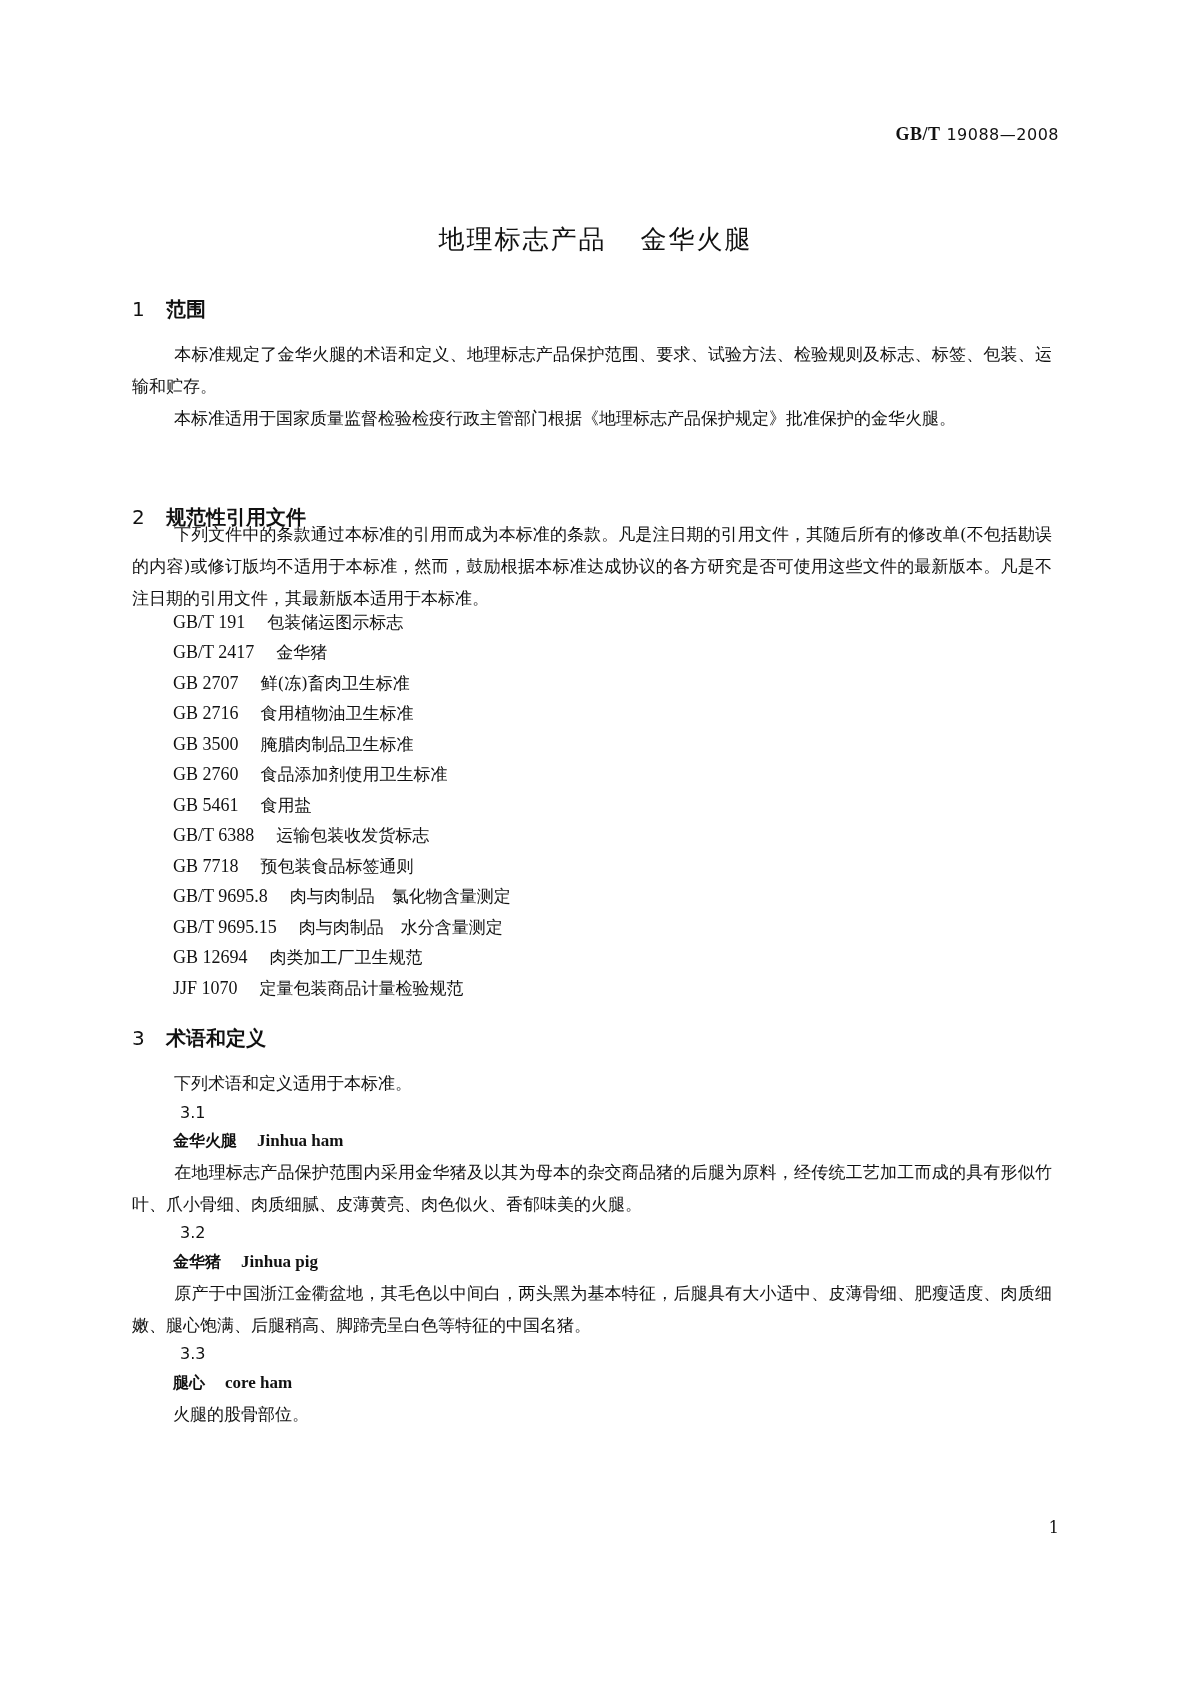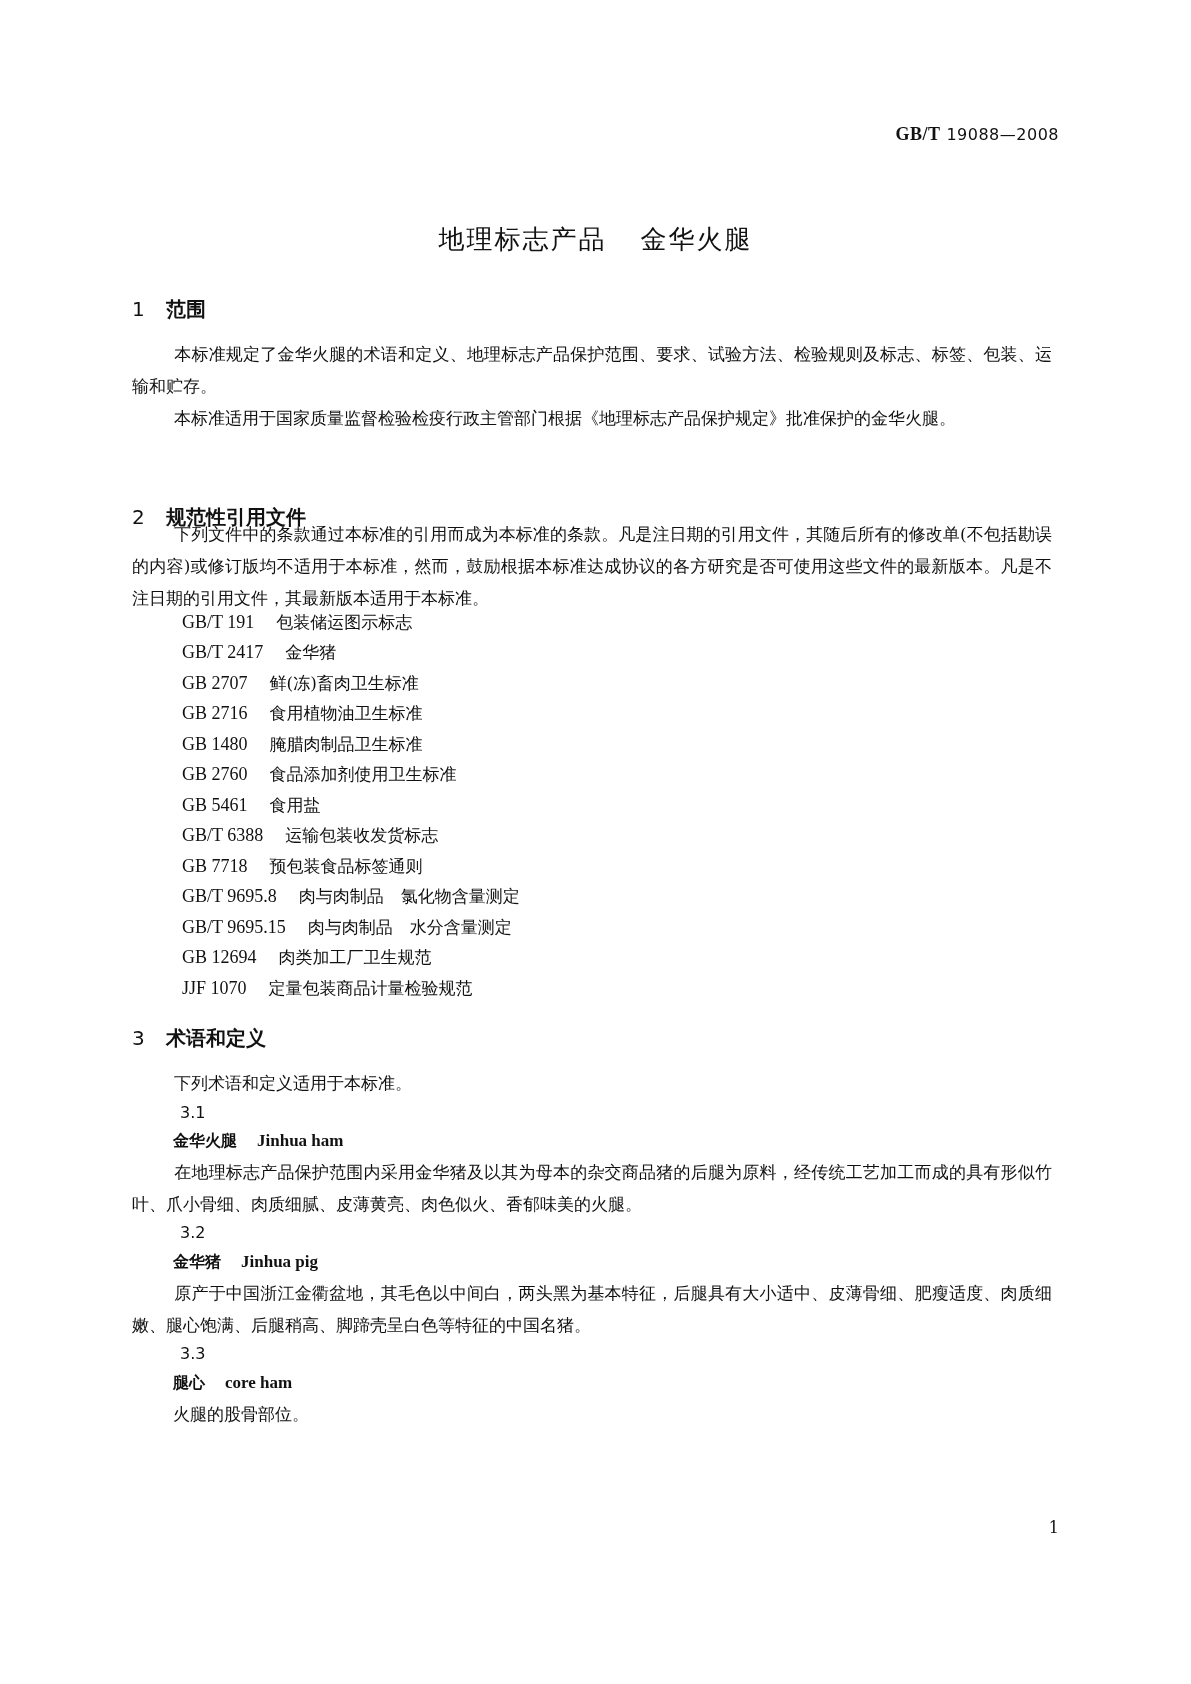--- a/index.html
+++ b/index.html
@@ -10,21 +10,21 @@
   .std-code .gb { font-weight: bold; font-family: "Liberation Serif", serif; font-size: 18px; }
   .std-code .num { font-family: "DejaVu Sans", sans-serif; font-size: 16px; }
   .title { position: absolute; left: 0; width: 1191px; top: 222px; text-align: center;
            font-family: "DejaVu Sans", sans-serif; font-size: 26px; letter-spacing: 2px; }
   .title .gap { display: inline-block; width: 34px; }
   .h1 { position: absolute; left: 132px; font-family: "DejaVu Sans", sans-serif; font-size: 20px; font-weight: bold; }
   .h1 .n { display: inline-block; width: 34px; font-weight: normal; }
   .p { position: absolute; left: 132px; width: 920px; font-size: 17px; line-height: 32px; text-align: justify; }
   .p .ind { display: inline-block; width: 42px; }
   .ref { position: absolute; left: 173px; font-size: 17px; }
-  .ref .code { font-family: "Liberation Serif", serif; font-size: 18px; margin-left: 9px; }
+  .ref .code { font-family: "Liberation Serif", serif; font-size: 18px; }
   .ref .sp { display: inline-block; width: 22px; }
   .sub { position: absolute; left: 132px; font-family: "DejaVu Sans", sans-serif; font-size: 16px; margin-left: 48px; }
   .term { position: absolute; left: 173px; font-size: 16px; font-weight: bold; font-family: "DejaVu Sans", sans-serif; }
   .term .en { font-family: "Liberation Serif", serif; font-size: 17px; margin-left: 20px; }
   .pnum { position: absolute; right: 132px; top: 1518px; font-size: 16px; }
 </style>
 </head>
 <body>
 
 <div class="page">
@@ -46,21 +46,21 @@
 
   <div class="h1" style="top:504px">
     <span class="n">2</span><span>规范性引用文件</span>
   </div>
   <div class="p" style="top:518px"><span class="ind"></span><span>下列文件中的条款通过本标准的引用而成为本标准的条款。凡是注日期的引用文件，其随后所有的修改单(不包括勘误的内容)或修订版均不适用于本标准，然而，鼓励根据本标准达成协议的各方研究是否可使用这些文件的最新版本。凡是不注日期的引用文件，其最新版本适用于本标准。</span></div>
 
   <div class="ref" style="top:611px"><span class="code">GB/T 191</span><span class="sp"></span><span>包装储运图示标志</span></div>
   <div class="ref" style="top:641px"><span class="code">GB/T 2417</span><span class="sp"></span><span>金华猪</span></div>
   <div class="ref" style="top:672px"><span class="code">GB 2707</span><span class="sp"></span><span>鲜(冻)畜肉卫生标准</span></div>
   <div class="ref" style="top:702px"><span class="code">GB 2716</span><span class="sp"></span><span>食用植物油卫生标准</span></div>
-  <div class="ref" style="top:733px"><span class="code">GB 1480</span><span class="sp"></span><span>腌腊肉制品卫生标准</span></div>
+  <div class="ref" style="top:733px"><span class="code">GB 3500</span><span class="sp"></span><span>腌腊肉制品卫生标准</span></div>
   <div class="ref" style="top:763px"><span class="code">GB 2760</span><span class="sp"></span><span>食品添加剂使用卫生标准</span></div>
   <div class="ref" style="top:794px"><span class="code">GB 5461</span><span class="sp"></span><span>食用盐</span></div>
   <div class="ref" style="top:824px"><span class="code">GB/T 6388</span><span class="sp"></span><span>运输包装收发货标志</span></div>
   <div class="ref" style="top:855px"><span class="code">GB 7718</span><span class="sp"></span><span>预包装食品标签通则</span></div>
   <div class="ref" style="top:885px"><span class="code">GB/T 9695.8</span><span class="sp"></span><span>肉与肉制品　氯化物含量测定</span></div>
   <div class="ref" style="top:916px"><span class="code">GB/T 9695.15</span><span class="sp"></span><span>肉与肉制品　水分含量测定</span></div>
   <div class="ref" style="top:946px"><span class="code">GB 12694</span><span class="sp"></span><span>肉类加工厂卫生规范</span></div>
   <div class="ref" style="top:977px"><span class="code">JJF 1070</span><span class="sp"></span><span>定量包装商品计量检验规范</span></div>
 
   <div class="h1" style="top:1025px">

